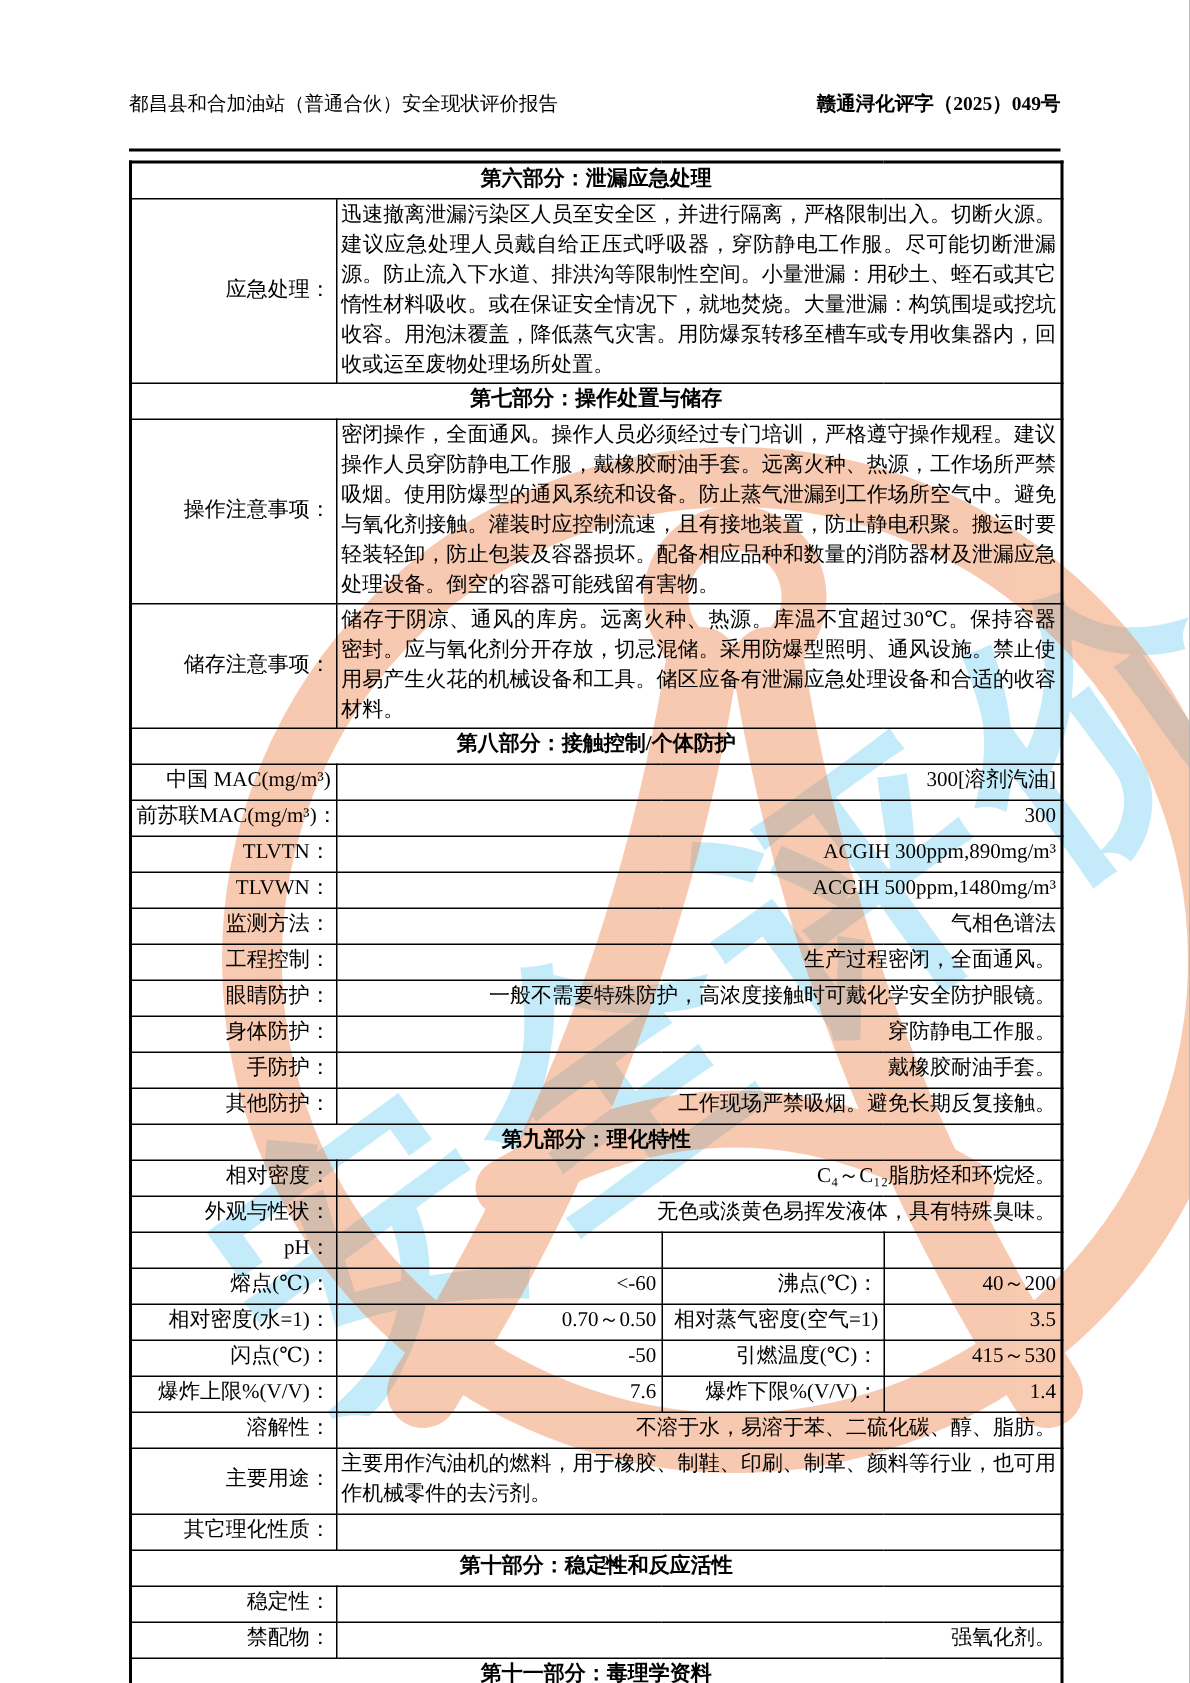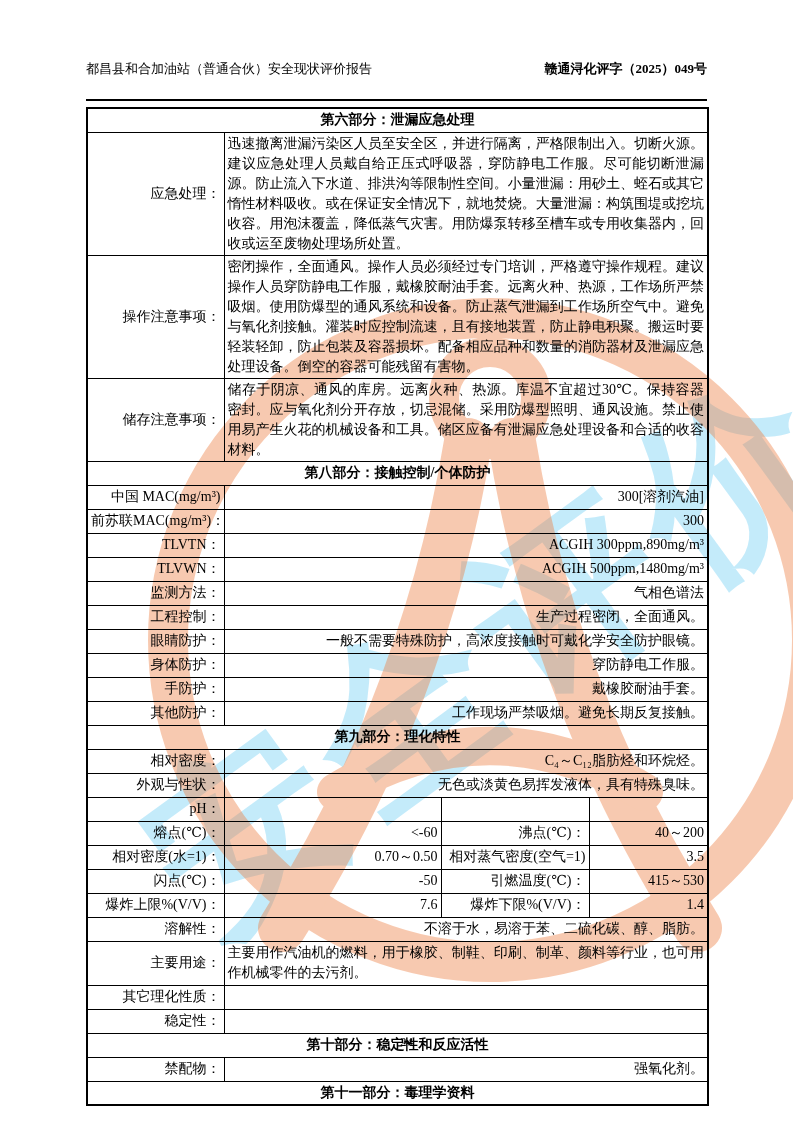--- a/index.html
+++ b/index.html
@@ -74,20 +74,23 @@
           <col style="width:119px">
       </colgroup>
       <tbody>
         <tr class="r24">
           <td class="sec" colspan="4">第六部分：泄漏应急处理</td>
         </tr>
         <tr class="r122">
           <td class="lbl">应急处理：</td>
           <td class="val para" colspan="3">迅速撤离泄漏污染区人员至安全区，并进行隔离，严格限制出入。切断火源。建议应急处理人员戴自给正压式呼吸器，穿防静电工作服。尽可能切断泄漏源。防止流入下水道、排洪沟等限制性空间。小量泄漏：用砂土、蛭石或其它惰性材料吸收。或在保证安全情况下，就地焚烧。大量泄漏：构筑围堤或挖坑收容。用泡沫覆盖，降低蒸气灾害。用防爆泵转移至槽车或专用收集器内，回收或运至废物处理场所处置。</td>
         </tr>
+        <tr class="r24">
+          <td class="sec" colspan="4">第七部分：操作处置与储存</td>
+        </tr>
         <tr class="r122">
           <td class="lbl">操作注意事项：</td>
           <td class="val para" colspan="3">密闭操作，全面通风。操作人员必须经过专门培训，严格遵守操作规程。建议操作人员穿防静电工作服，戴橡胶耐油手套。远离火种、热源，工作场所严禁吸烟。使用防爆型的通风系统和设备。防止蒸气泄漏到工作场所空气中。避免与氧化剂接触。灌装时应控制流速，且有接地装置，防止静电积聚。搬运时要轻装轻卸，防止包装及容器损坏。配备相应品种和数量的消防器材及泄漏应急处理设备。倒空的容器可能残留有害物。</td>
         </tr>
         <tr class="r62">
           <td class="lbl">储存注意事项：</td>
           <td class="val para" colspan="3">储存于阴凉、通风的库房。远离火种、热源。库温不宜超过30℃。保持容器密封。应与氧化剂分开存放，切忌混储。采用防爆型照明、通风设施。禁止使用易产生火花的机械设备和工具。储区应备有泄漏应急处理设备和合适的收容材料。</td>
         </tr>
         <tr class="r24">
           <td class="sec" colspan="4">第八部分：接触控制/个体防护</td>
@@ -179,25 +182,25 @@
         </tr>
         <tr class="r44">
           <td class="lbl">主要用途：</td>
           <td class="val para" colspan="3">主要用作汽油机的燃料，用于橡胶、制鞋、印刷、制革、颜料等行业，也可用作机械零件的去污剂。</td>
         </tr>
         <tr class="r24">
           <td class="lbl">其它理化性质：</td>
           <td class="val" colspan="3"></td>
         </tr>
         <tr class="r24">
+          <td class="sec" colspan="4">第十部分：稳定性和反应活性</td>
+        </tr>
+        <tr class="r24">
           <td class="lbl">稳定性：</td>
           <td class="val" colspan="3"></td>
-        </tr>
-        <tr class="r24">
-          <td class="sec" colspan="4">第十部分：稳定性和反应活性</td>
         </tr>
         <tr class="r24">
           <td class="lbl">禁配物：</td>
           <td class="val" colspan="3">强氧化剂。</td>
         </tr>
         <tr class="r24">
           <td class="sec" colspan="4">第十一部分：毒理学资料</td>
         </tr>
       </tbody>
     </table>

